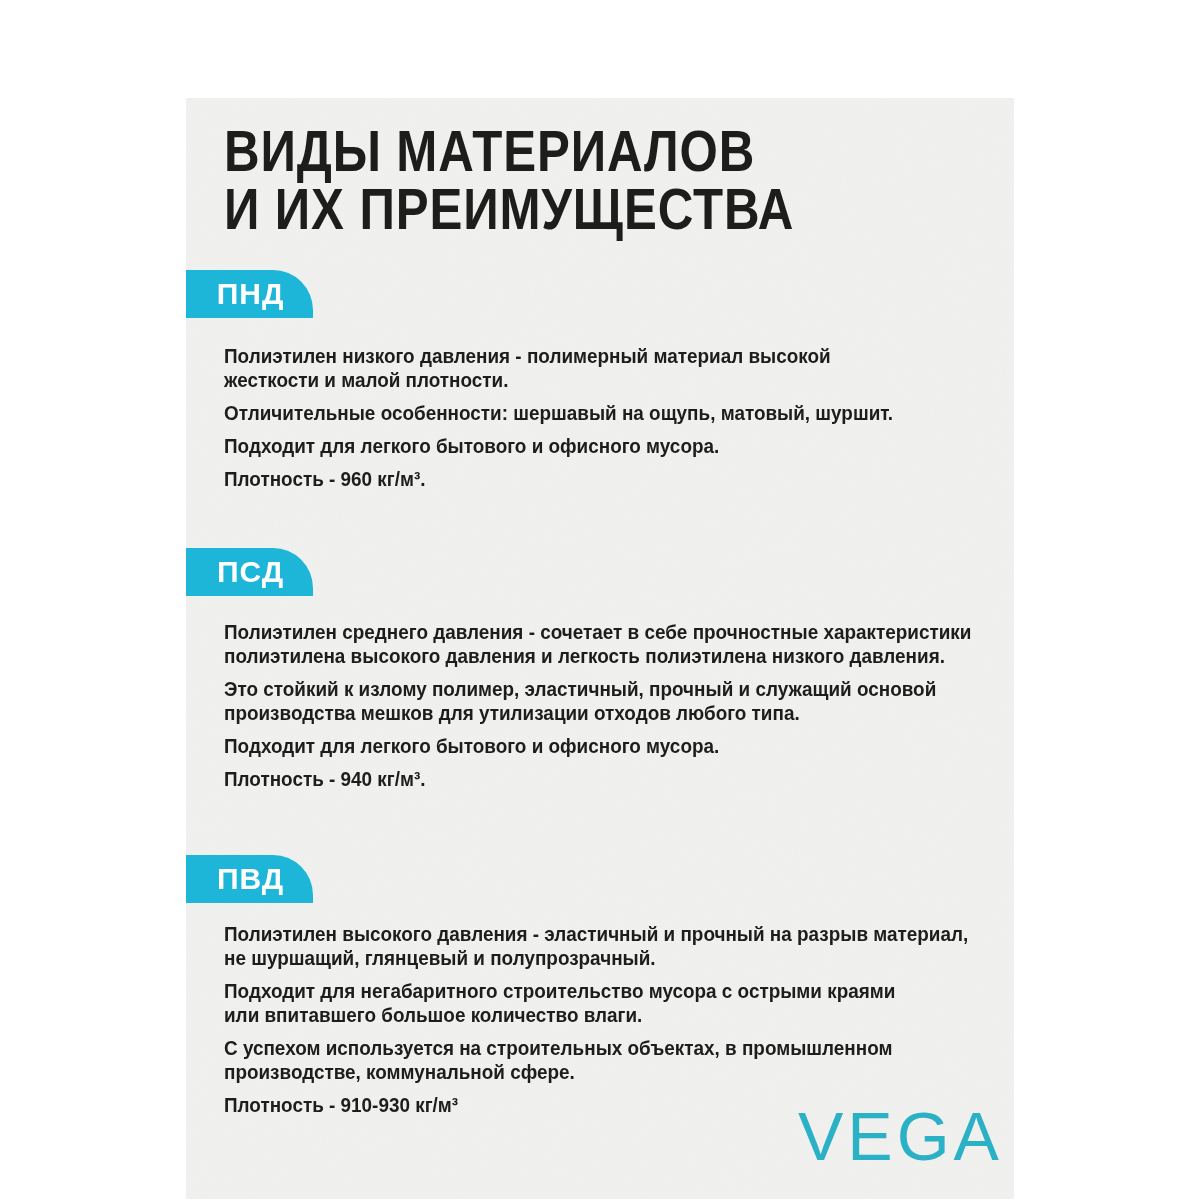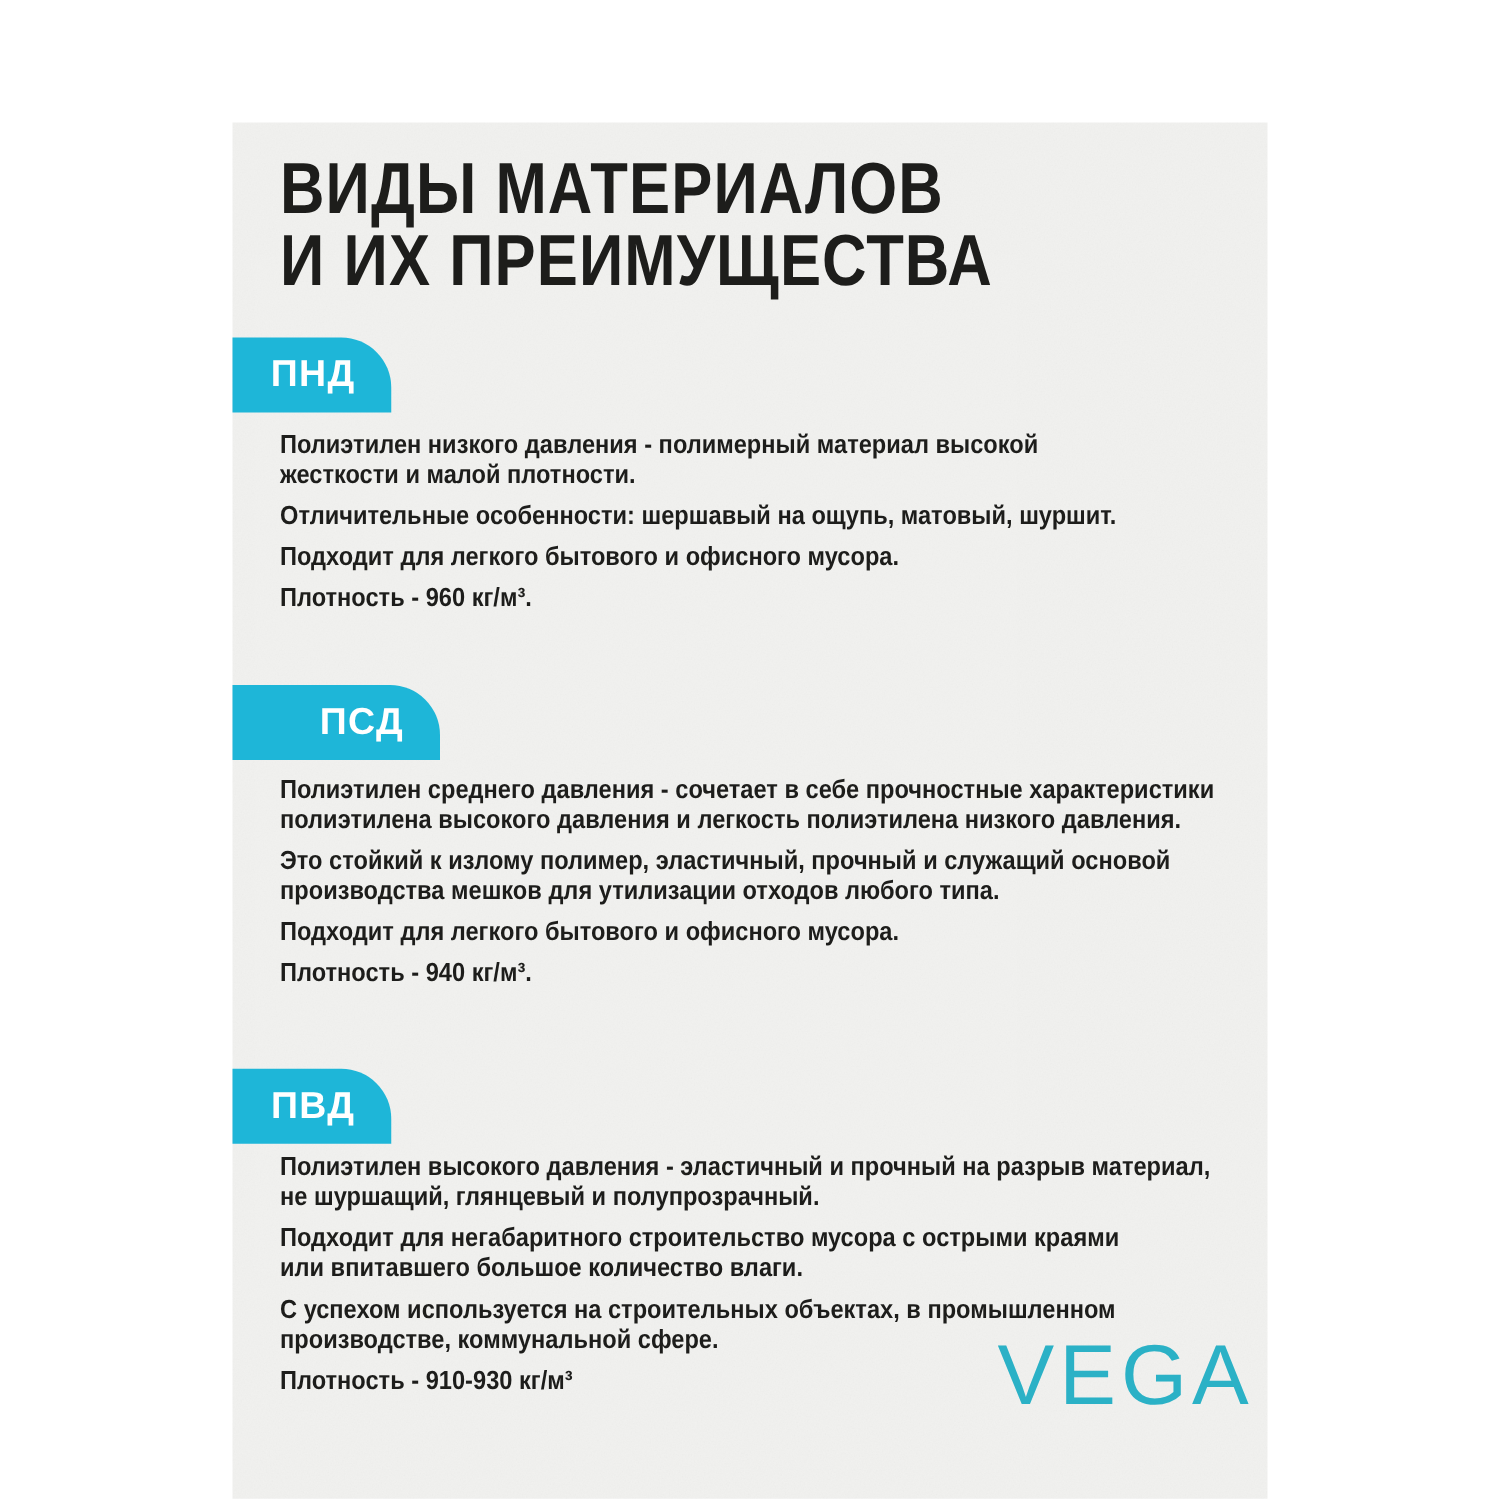--- a/index.html
+++ b/index.html
@@ -37,36 +37,36 @@
     letter-spacing: 1px;
     color: var(--text, #1d1d1b);
     white-space: pre;
     transform: scaleX(0.85);
     transform-origin: 0 0;
   }
   .badge {
     position: absolute;
     left: 0;
     width: 127px;
-    height: 60px;
+    height: 48px;
     background: var(--accent, #1eb6d8);
     border-radius: 0 40px 0 0;
     display: flex;
     align-items: center;
     justify-content: center;
   }
   .badge-label {
     color: #ffffff;
     font-weight: 700;
     font-size: 30px;
     letter-spacing: 1px;
     padding-left: 2px;
   }
   .badge-1 { top: 172px; }
-  .badge-2 { top: 450px; padding-left: 39px; }
+  .badge-2 { top: 450px; }
   .badge-3 { top: 757px; }
   .textblock {
     position: absolute;
     left: 38px;
     width: 940px;
     color: var(--text, #1d1d1b);
     font-weight: 700;
     font-size: 21px;
     line-height: 24px;
     transform: scaleX(0.9);
@@ -75,21 +75,21 @@
   .textblock p {
     margin: 0 0 9px 0;
     white-space: pre;
   }
   .text-1 { top: 246px; }
   .text-2 { top: 522px; }
   .text-3 { top: 824px; }
   .logo {
     position: absolute;
     left: 612px;
-    top: 968px;
+    top: 1004px;
     font-size: 68px;
     line-height: 68px;
     font-weight: 400;
     letter-spacing: 4px;
     color: var(--logo, #2bb1c6);
   }
 </style>
 </head>
 <body>
 

